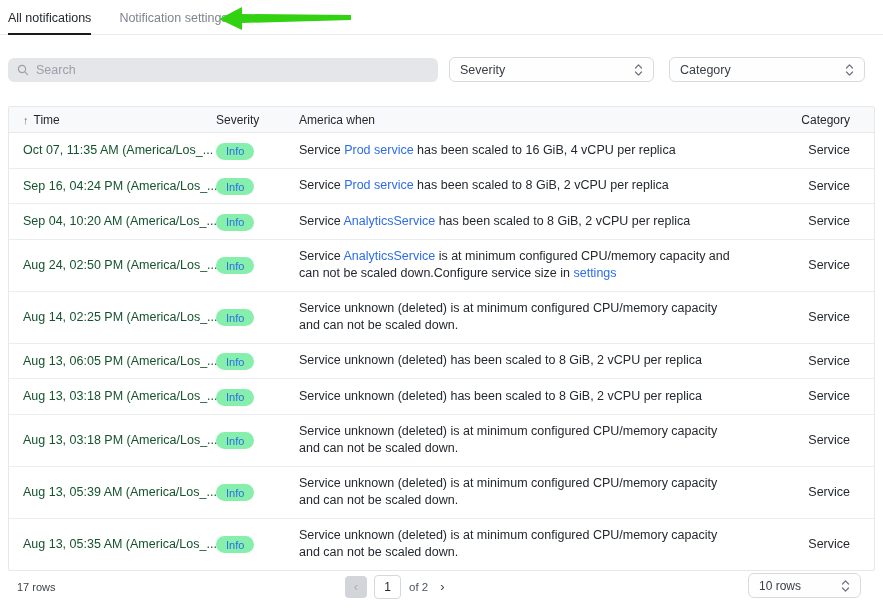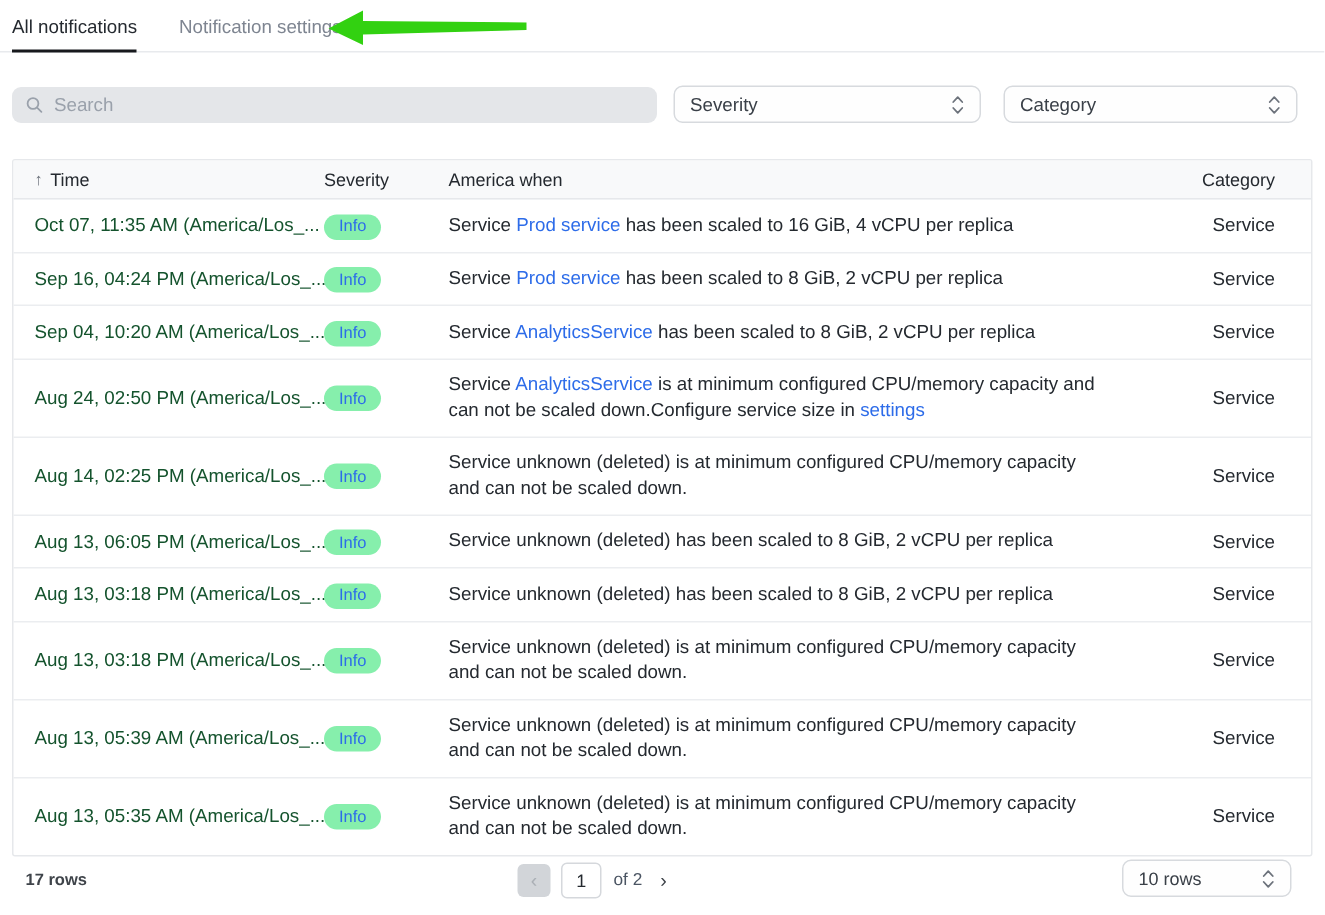--- a/index.html
+++ b/index.html
@@ -108,21 +108,21 @@
   }
   .cell-notify a.link { color: #2d6ce9; text-decoration: none; cursor: pointer; }
   .cell-cat { text-align: right; padding-right: 24px; font-size: 12.5px; }
   
   .footer {
     position: absolute;
     left: 0; right: 0; top: 573px;
     height: 27px;
     display: flex; align-items: center;
   }
-  .rowcount { margin-left: 17px; font-size: 11px; color: #3f444a; font-weight: bold; }
+  .rowcount { margin-left: 17px; font-size: 11px; color: #3f444a; }
   .pager {
     position: absolute; left: 345px; top: 0;
     display: flex; align-items: center; height: 27px;
   }
   .pg-prev {
     width: 22px; height: 22px;
     background: #d2d5d9; border: none; border-radius: 4px;
     color: #aaafb5; font-size: 13px; line-height: 20px;
     cursor: default;
   }

